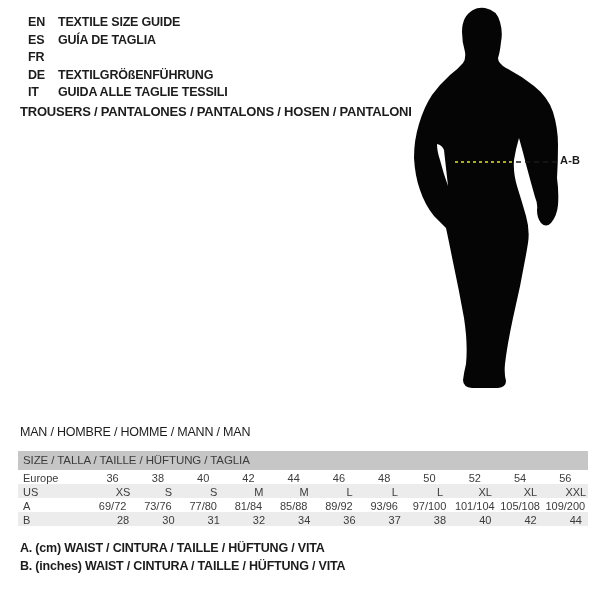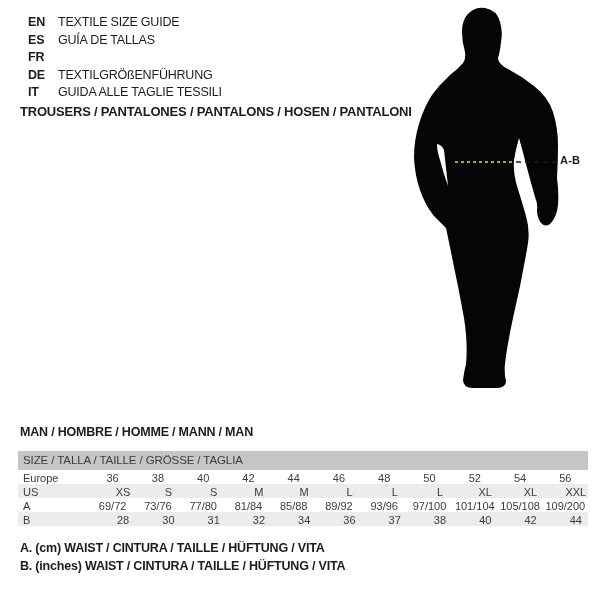--- a/index.html
+++ b/index.html
@@ -5,28 +5,28 @@
   html,body{margin:0;padding:0;background:#fff;}
   .canvas{
     position:relative;width:600px;height:600px;background:#fff;overflow:hidden;
     font-family:"Liberation Sans","DejaVu Sans",sans-serif;
     color:var(--text,#1c1c1c);
   }
   
   .lang-block{position:absolute;left:28px;top:12px;}
   .lang-row{display:flex;height:17.4px;align-items:flex-end;}
   .lang-code{width:30px;font-size:12.5px;font-weight:bold;letter-spacing:-0.2px;}
-  .lang-label{font-size:12.5px;font-weight:normal;letter-spacing:-0.2px;white-space:nowrap;}
+  .lang-label{font-size:12.5px;font-weight:bold;letter-spacing:-0.2px;white-space:nowrap;}
   
   .category-title{position:absolute;left:20px;top:104px;font-size:13px;font-weight:bold;letter-spacing:-0.2px;white-space:nowrap;}
   
   .figure-svg{position:absolute;left:400px;top:0;width:200px;height:400px;}
   .ab-label{position:absolute;left:560px;top:154px;font-size:11px;font-weight:600;letter-spacing:0.2px;}
   
-  .gender-title{position:absolute;left:20px;top:425px;font-size:12.5px;font-weight:bold;letter-spacing:-0.2px;white-space:nowrap;}
+  .gender-title{position:absolute;left:20px;top:425px;font-size:12.5px;font-weight:normal;letter-spacing:-0.2px;white-space:nowrap;}
   
   .size-table{position:absolute;left:18px;top:451px;width:570px;font-size:11px;color:var(--table-text,#3c3c3c);}
   .table-header{
     background:var(--header-bg,#c6c6c6);height:19px;line-height:19px;
     padding-left:5px;font-size:11.5px;letter-spacing:-0.1px;
   }
   .trow{display:flex;height:14px;line-height:17.5px;}
   .trow.stripe{background:var(--stripe-bg,#ececec);gap:21px;}
   .tlabel{width:67px;padding-left:5px;text-align:left;}
   .tcell{flex:1;text-align:center;}
@@ -39,21 +39,21 @@
 
 <div class="canvas">
 
   <div class="lang-block">
     <div class="lang-row">
       <span class="lang-code">EN</span>
       <span class="lang-label">TEXTILE SIZE GUIDE</span>
     </div>
     <div class="lang-row">
       <span class="lang-code">ES</span>
-      <span class="lang-label">GUÍA DE TALLAS</span>
+      <span class="lang-label">GUÍA DE TAGLIA</span>
     </div>
     <div class="lang-row">
       <span class="lang-code">FR</span>
     </div>
     <div class="lang-row">
       <span class="lang-code">DE</span>
       <span class="lang-label">TEXTILGRÖßENFÜHRUNG</span>
     </div>
     <div class="lang-row">
       <span class="lang-code">IT</span>
@@ -81,21 +81,21 @@
          Q 478 7 485 8 Z" fill="#050505"></path>
     <path d="M 437 144 Q 442 145 444 150 L 448 186 Q 443 172 440 160 Q 437 151 437 144 Z" fill="#ffffff"></path>
     <line x1="455" y1="162" x2="514" y2="162" stroke="#e8e613" stroke-width="1.6" stroke-dasharray="3 3"></line>
     <line x1="516" y1="162" x2="557" y2="162" stroke="#1a1a1a" stroke-width="1.4" stroke-dasharray="5 4"></line>
   </svg>
   <div class="ab-label">A-B</div>
 
   <div class="gender-title">MAN / HOMBRE / HOMME / MANN / MAN</div>
 
   <div class="size-table">
-    <div class="table-header">SIZE / TALLA / TAILLE / GRÖSSE / TAGLIA</div>
+    <div class="table-header">SIZE / TALLA / TAILLE / HÜFTUNG / TAGLIA</div>
 
     <div class="trow">
       <div class="tlabel">Europe</div>
       <div class="tcell">36</div>
       <div class="tcell">38</div>
       <div class="tcell">40</div>
       <div class="tcell">42</div>
       <div class="tcell">44</div>
       <div class="tcell">46</div>
       <div class="tcell">48</div>

